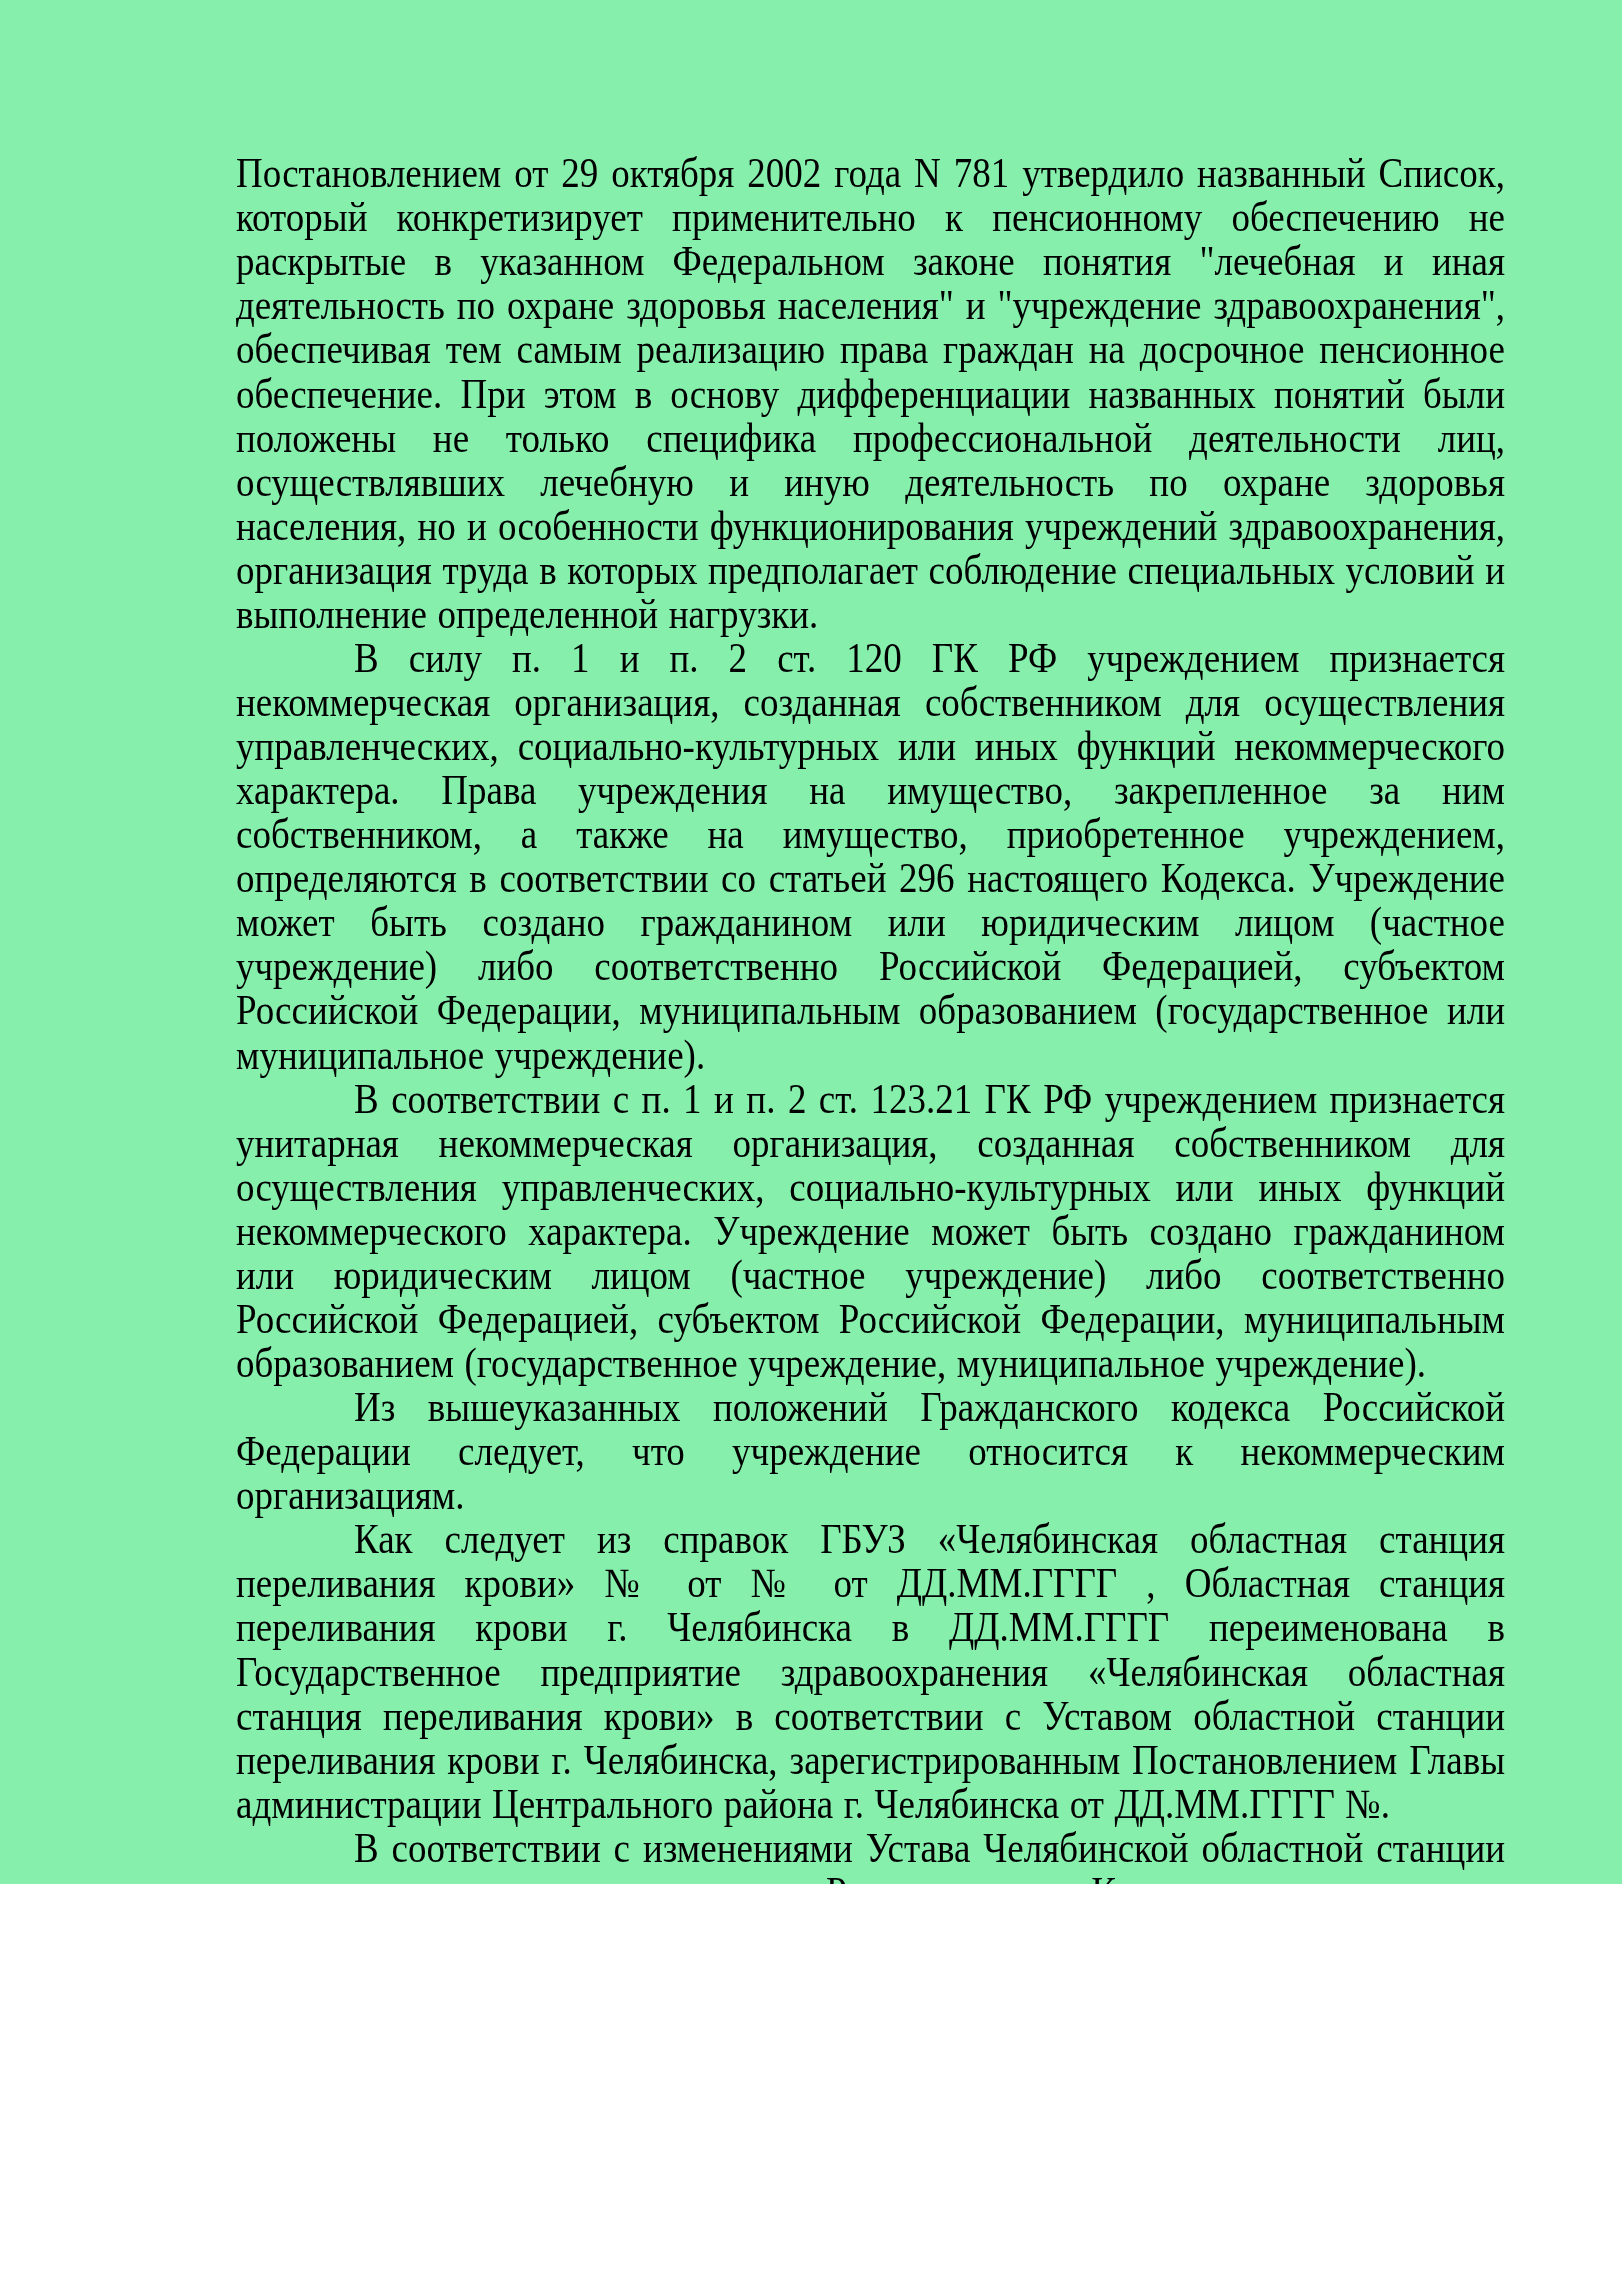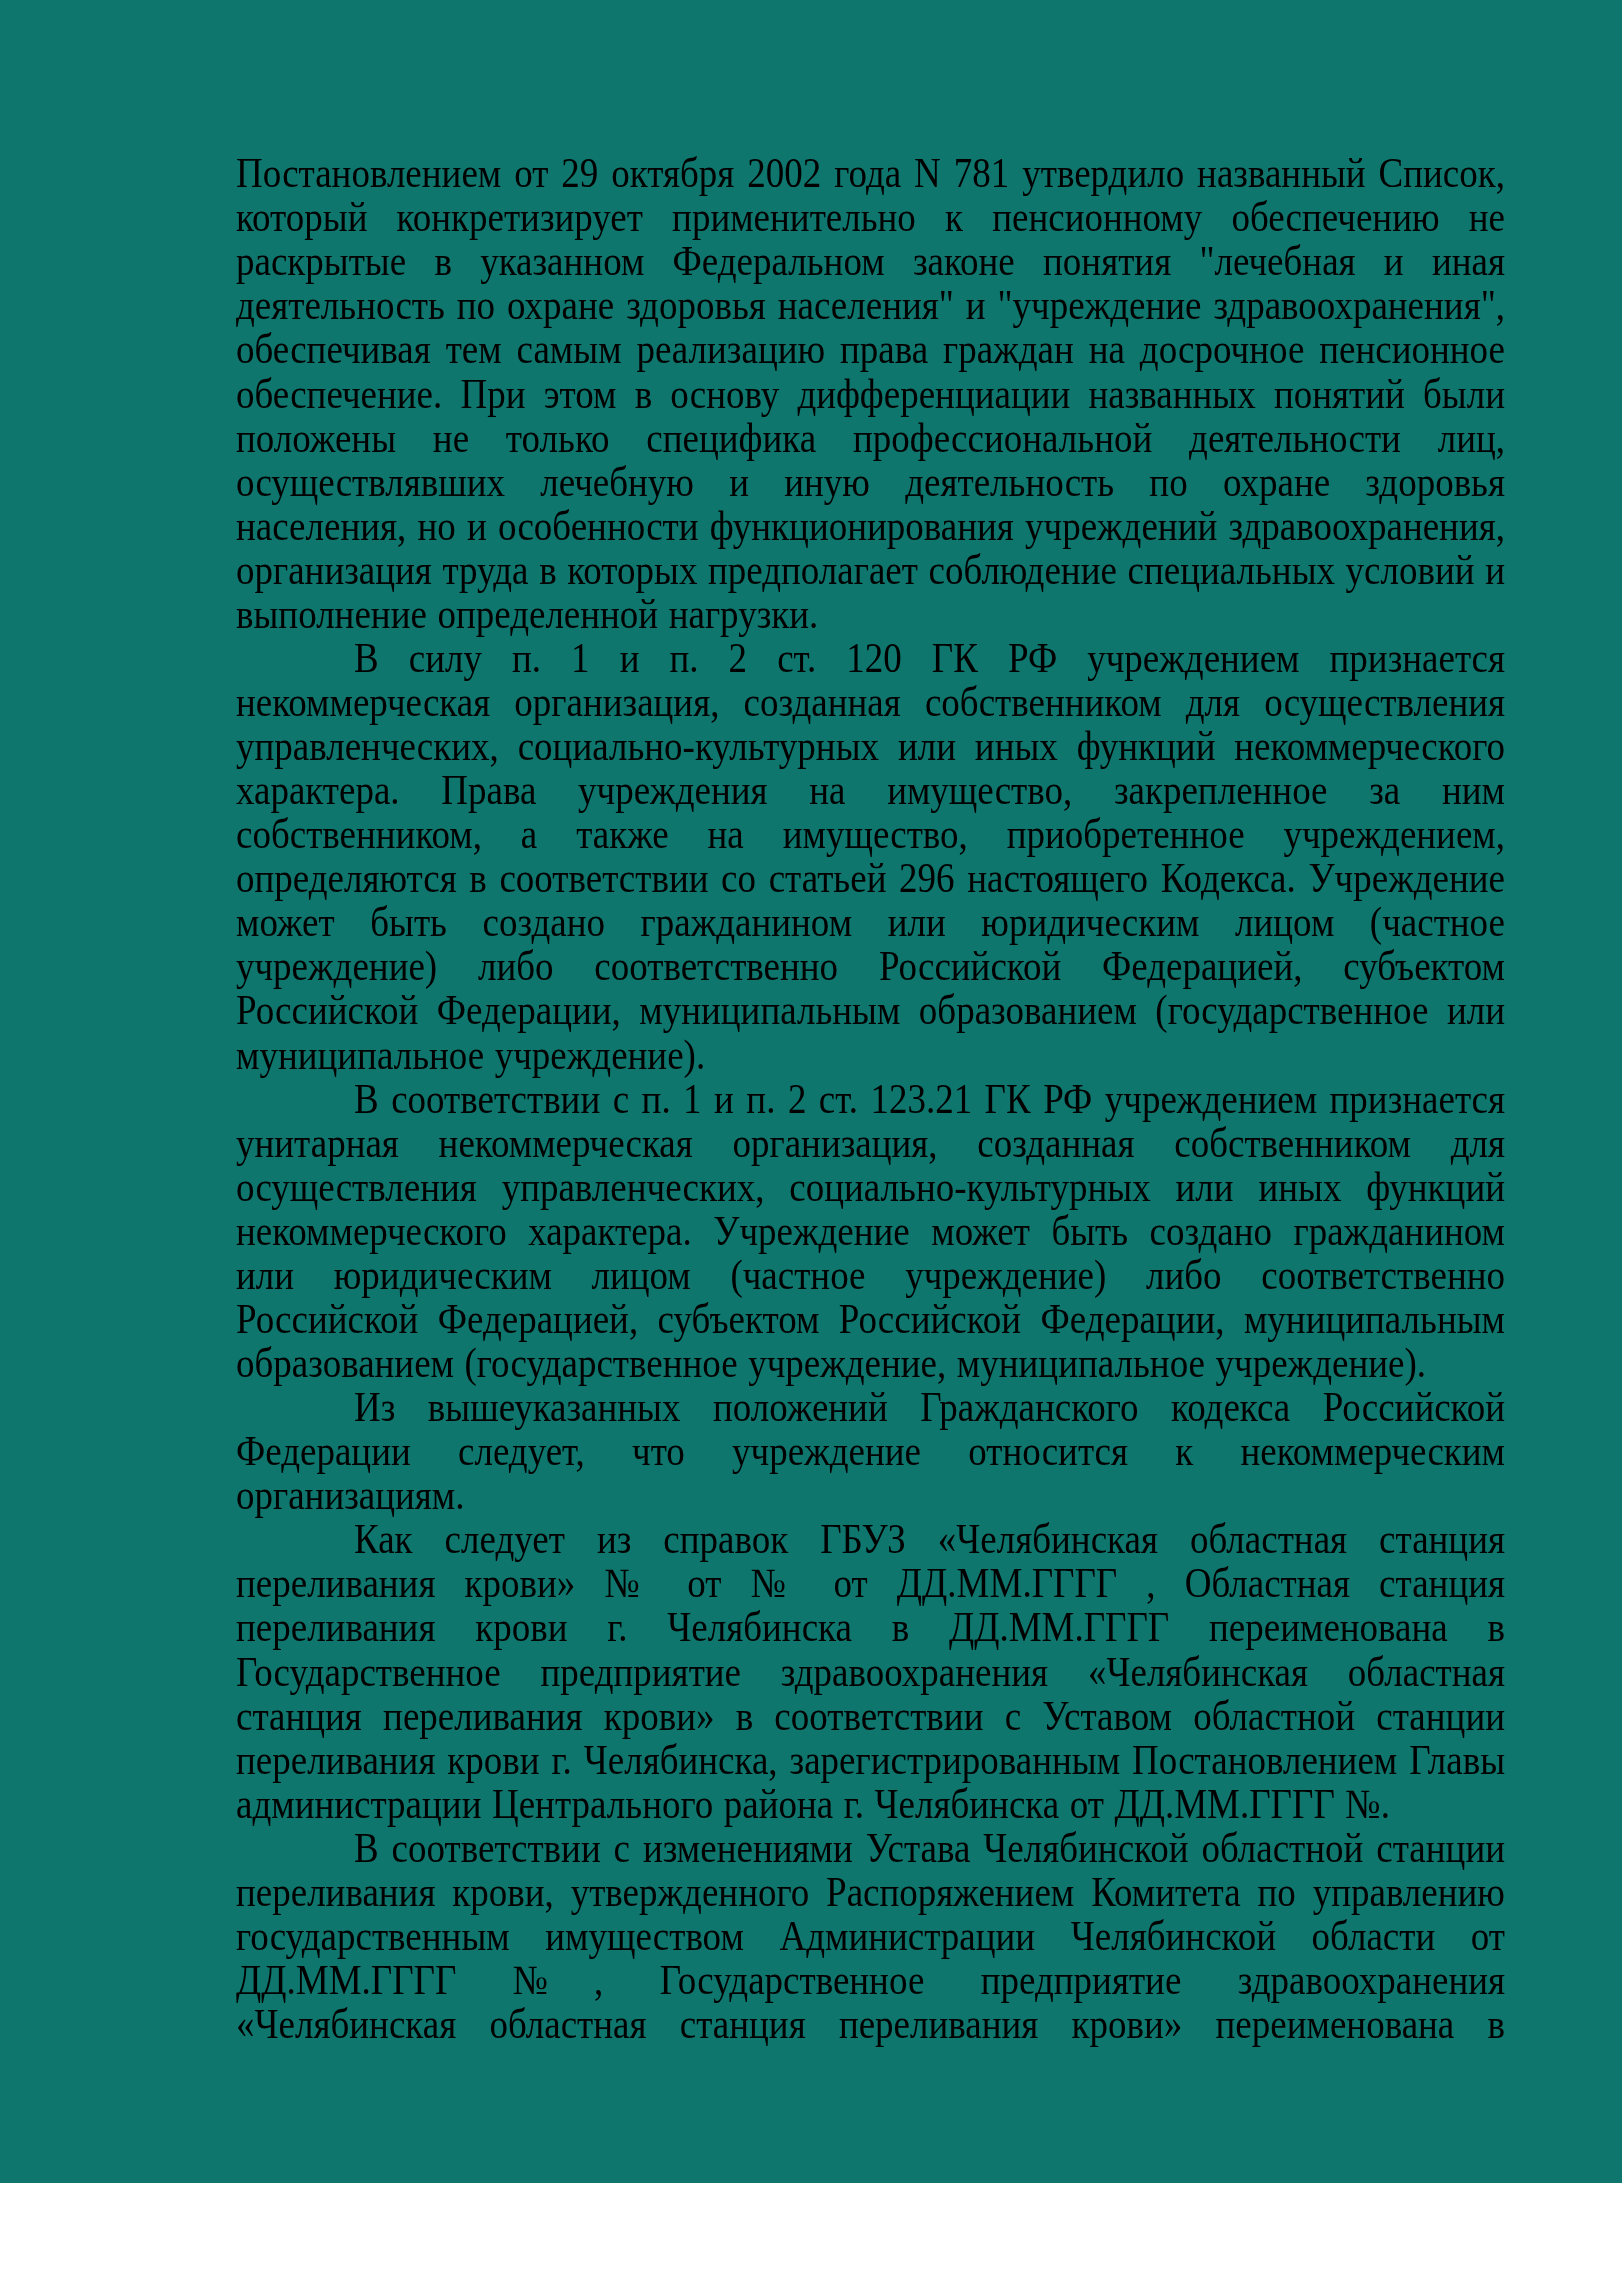--- a/index.html
+++ b/index.html
@@ -3,22 +3,22 @@
 <meta charset="utf-8">
 <style>
   html, body {
     margin: 0;
     padding: 0;
     background: #ffffff;
   }
   .page {
     position: relative;
     width: 1623px;
-    height: 2183px;
-    background: #0f766e;
+    height: 1884px;
+    background: #86efac;
     overflow: hidden;
   }
   .text-block {
     position: absolute;
     left: 236px;
     top: 151px;
     width: 1269px;
     transform: scaleY(1.13);          
     transform-origin: top left;
   }

